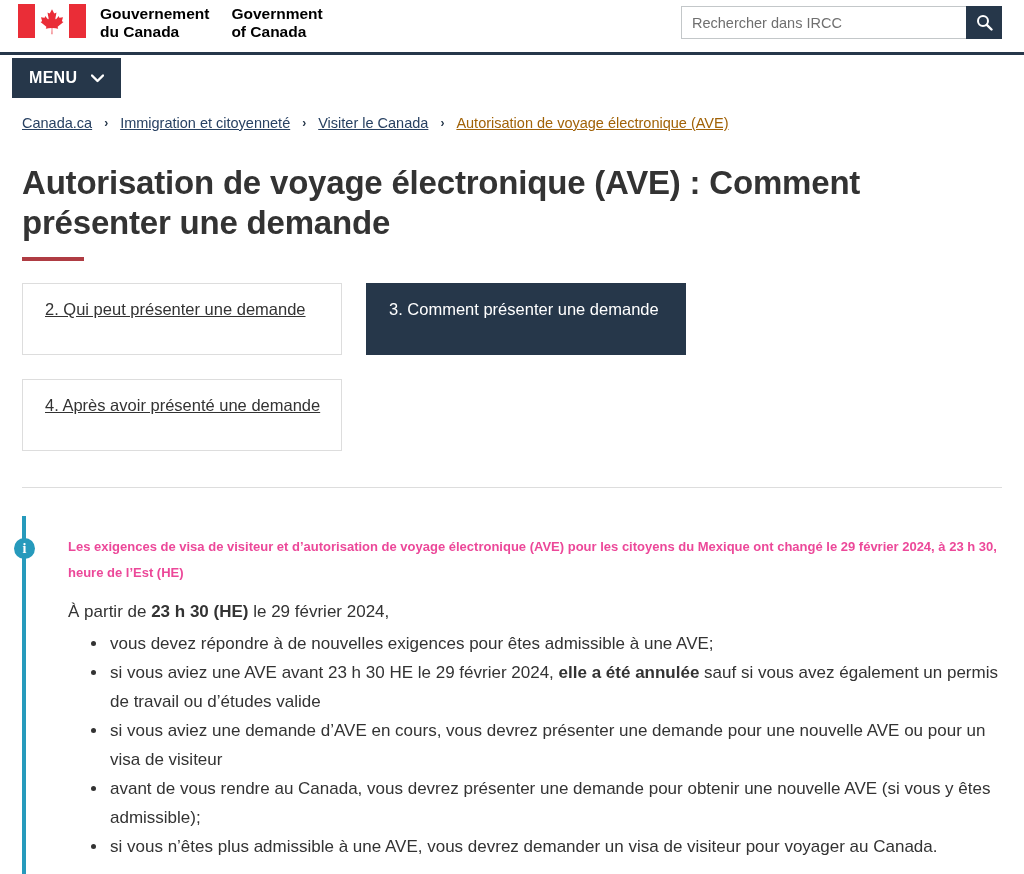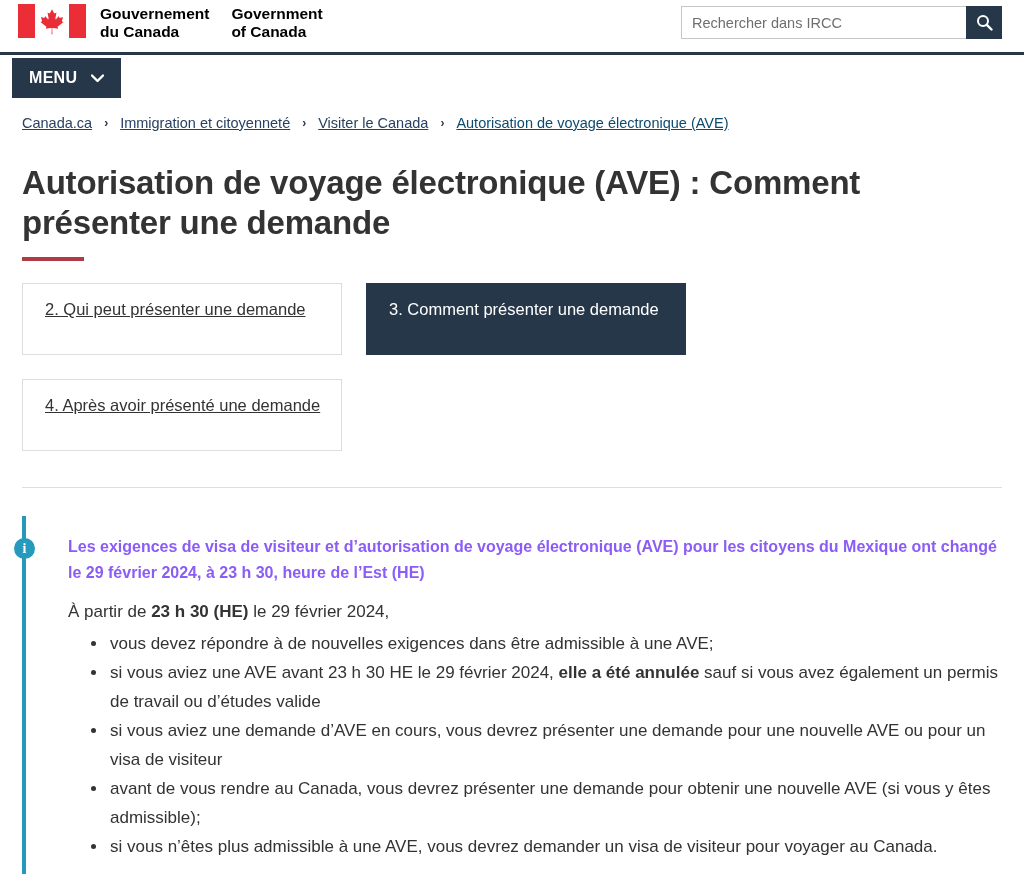--- a/index.html
+++ b/index.html
@@ -105,21 +105,21 @@
     display: flex;
     align-items: center;
     flex-wrap: wrap;
     gap: 4px;
   }
   .bc-link {
     color: #284162;
     text-decoration: underline;
     cursor: pointer;
   }
-  .bc-link.visited { color: #0c4a6e; }
+  .bc-link.visited { color: #a16207; }
   .bc-sep {
     color: #26374a;
     font-weight: bold;
     font-size: 12px;
     padding: 0 8px;
     user-select: none;
   }
 
   
   main { padding: 0 22px; }
@@ -196,24 +196,24 @@
     color: #ffffff;
     font-size: 14px;
     font-weight: bold;
     font-family: "Liberation Serif", serif;
     display: flex;
     align-items: center;
     justify-content: center;
     line-height: 1;
   }
   .alert-title {
-    font-size: 16px;
+    font-size: 13px;
     line-height: 26px;
     font-weight: bold;
-    color: #8b5cf6;
+    color: #ec4899;
     margin: 0 0 12px 0;
   }
   .alert-intro {
     font-size: 17px;
     line-height: 27px;
     margin: 0 0 4px 0;
     color: #333333;
   }
   .alert-list {
     margin: 0 0 6px 0;
@@ -308,21 +308,21 @@
   <section class="alert">
     <div class="alert-icon">i</div>
 
     <h2 class="alert-title">Les exigences de visa de visiteur et d’autorisation de voyage électronique (AVE) pour les citoyens du Mexique ont changé le 29 février 2024, à 23 h 30, heure de l’Est (HE)</h2>
 
     <p class="alert-intro">
       <span>À partir de </span><b>23 h 30 (HE)</b><span> le 29 février 2024,</span>
     </p>
 
     <ul class="alert-list">
-      <li><span>vous devez répondre à de nouvelles exigences dans être admissible à une AVE;</span><b></b><span></span></li>
+      <li><span>vous devez répondre à de nouvelles exigences pour êtes admissible à une AVE;</span><b></b><span></span></li>
       <li><span>si vous aviez une AVE avant 23 h 30 HE le 29 février 2024, </span><b>elle a été annulée</b><span> sauf si vous avez également un permis de travail ou d’études valide</span></li>
       <li><span>si vous aviez une demande d’AVE en cours, vous devrez présenter une demande pour une nouvelle AVE ou pour un visa de visiteur</span><b></b><span></span></li>
       <li><span>avant de vous rendre au Canada, vous devrez présenter une demande pour obtenir une nouvelle AVE (si vous y êtes admissible);</span><b></b><span></span></li>
       <li><span>si vous n’êtes plus admissible à une AVE, vous devrez demander un visa de visiteur pour voyager au Canada.</span><b></b><span></span></li>
     </ul>
 
     <a class="alert-link">Apprenez-en plus sur les nouvelles exigences</a>
   </section>
 </main>
 

